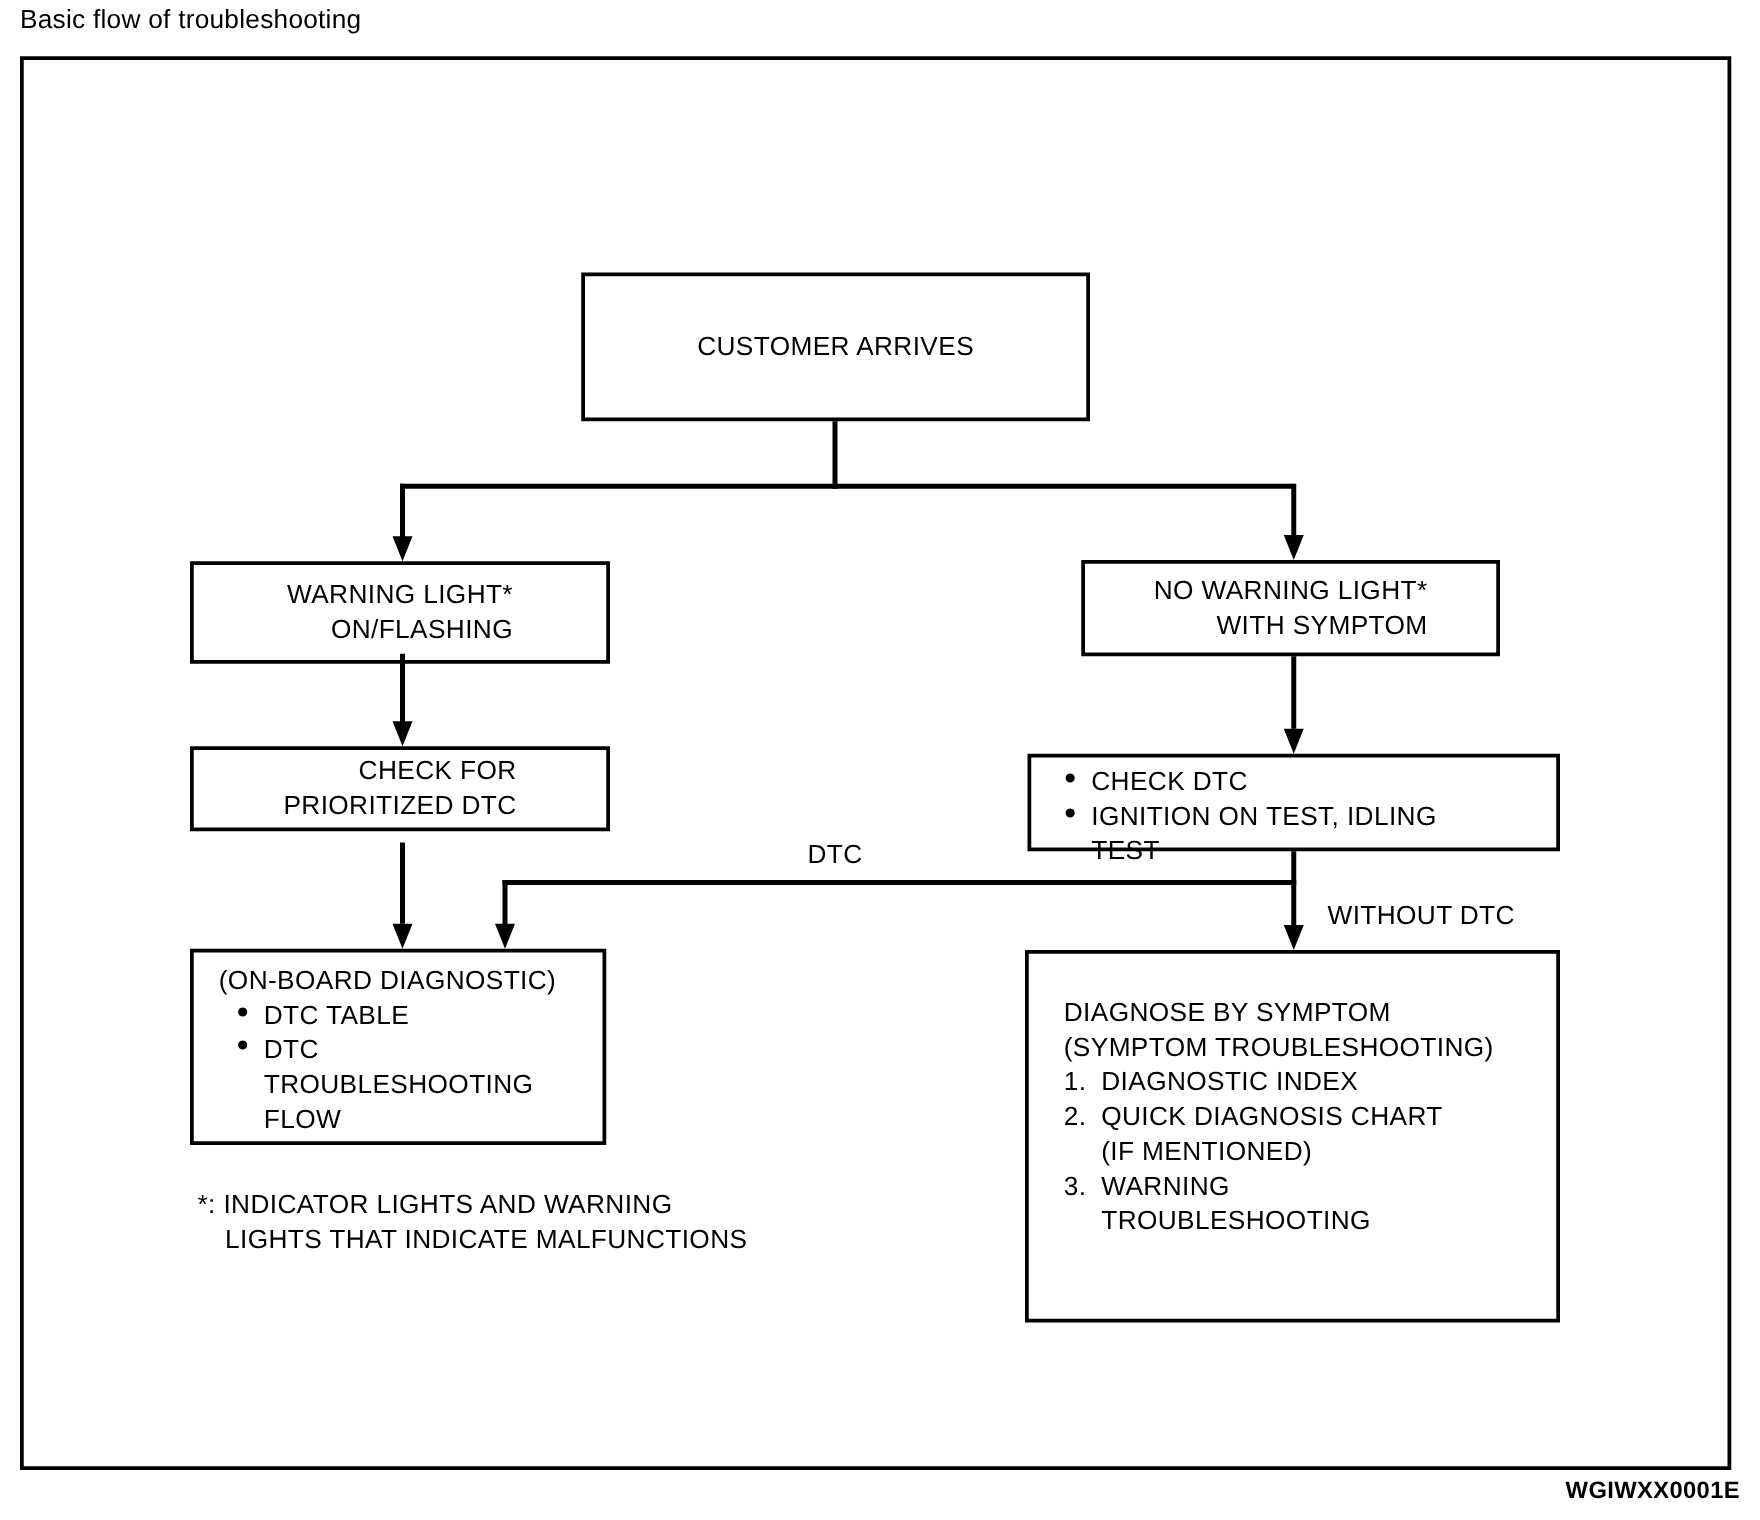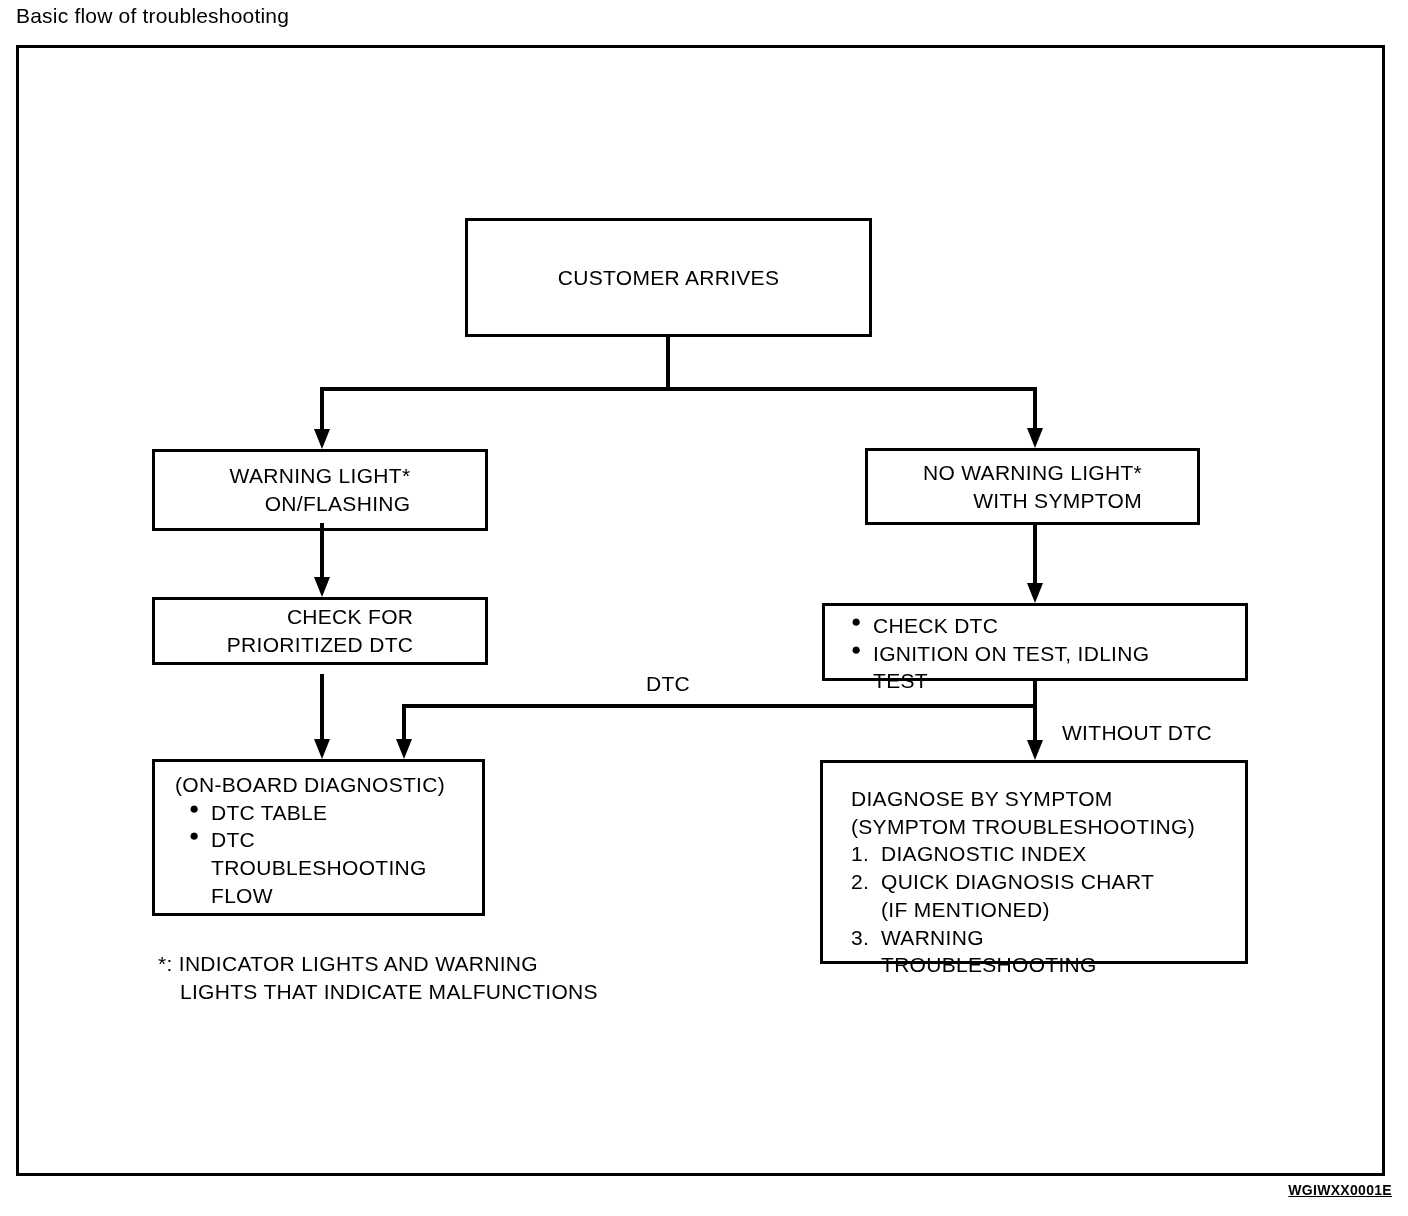--- a/index.html
+++ b/index.html
@@ -31,25 +31,24 @@
     width: 1369px;
     height: 1131px;
     border: 3px solid #000000;
     box-sizing: border-box;
     background: #ffffff;
   }
   #figure-id {
     position: absolute;
     right: 16px;
     top: 1182px;
-    font-size: 14px;
+    font-size: 19px;
     font-weight: bold;
     letter-spacing: 0.3px;
     white-space: nowrap;
-    text-decoration: underline;
   }
   .node {
     position: absolute;
     border: 3px solid #000000;
     box-sizing: border-box;
     background: #ffffff;
     font-size: 21px;
     line-height: 1.32;
     letter-spacing: 0.3px;
   }
@@ -169,21 +168,21 @@
 <div class="node left" style="left:152px; top:759px; width:333px; height:157px; padding-top:9px; padding-left:20px;">
   <div class="line">(ON-BOARD DIAGNOSTIC)</div>
   <ul class="blist" style="padding-left:10px;">
     <li><span class="bullet">●</span><span>DTC TABLE</span></li>
     <li><span class="bullet">●</span><span>DTC
 TROUBLESHOOTING
 FLOW</span></li>
   </ul>
 </div>
 
-<div class="node left" style="left:820px; top:760px; width:428px; height:204px; padding-top:22px; padding-left:28px;">
+<div class="node left" style="left:820px; top:760px; width:428px; height:298px; padding-top:34px; padding-left:28px;">
   <div class="line">DIAGNOSE BY SYMPTOM</div>
   <div class="line">(SYMPTOM TROUBLESHOOTING)</div>
   <ul class="nlist">
     <li><span class="num">1.</span><span>DIAGNOSTIC INDEX</span></li>
     <li><span class="num">2.</span><span>QUICK DIAGNOSIS CHART
  (IF MENTIONED)</span></li>
     <li><span class="num">3.</span><span>WARNING
 TROUBLESHOOTING</span></li>
   </ul>
 </div>

